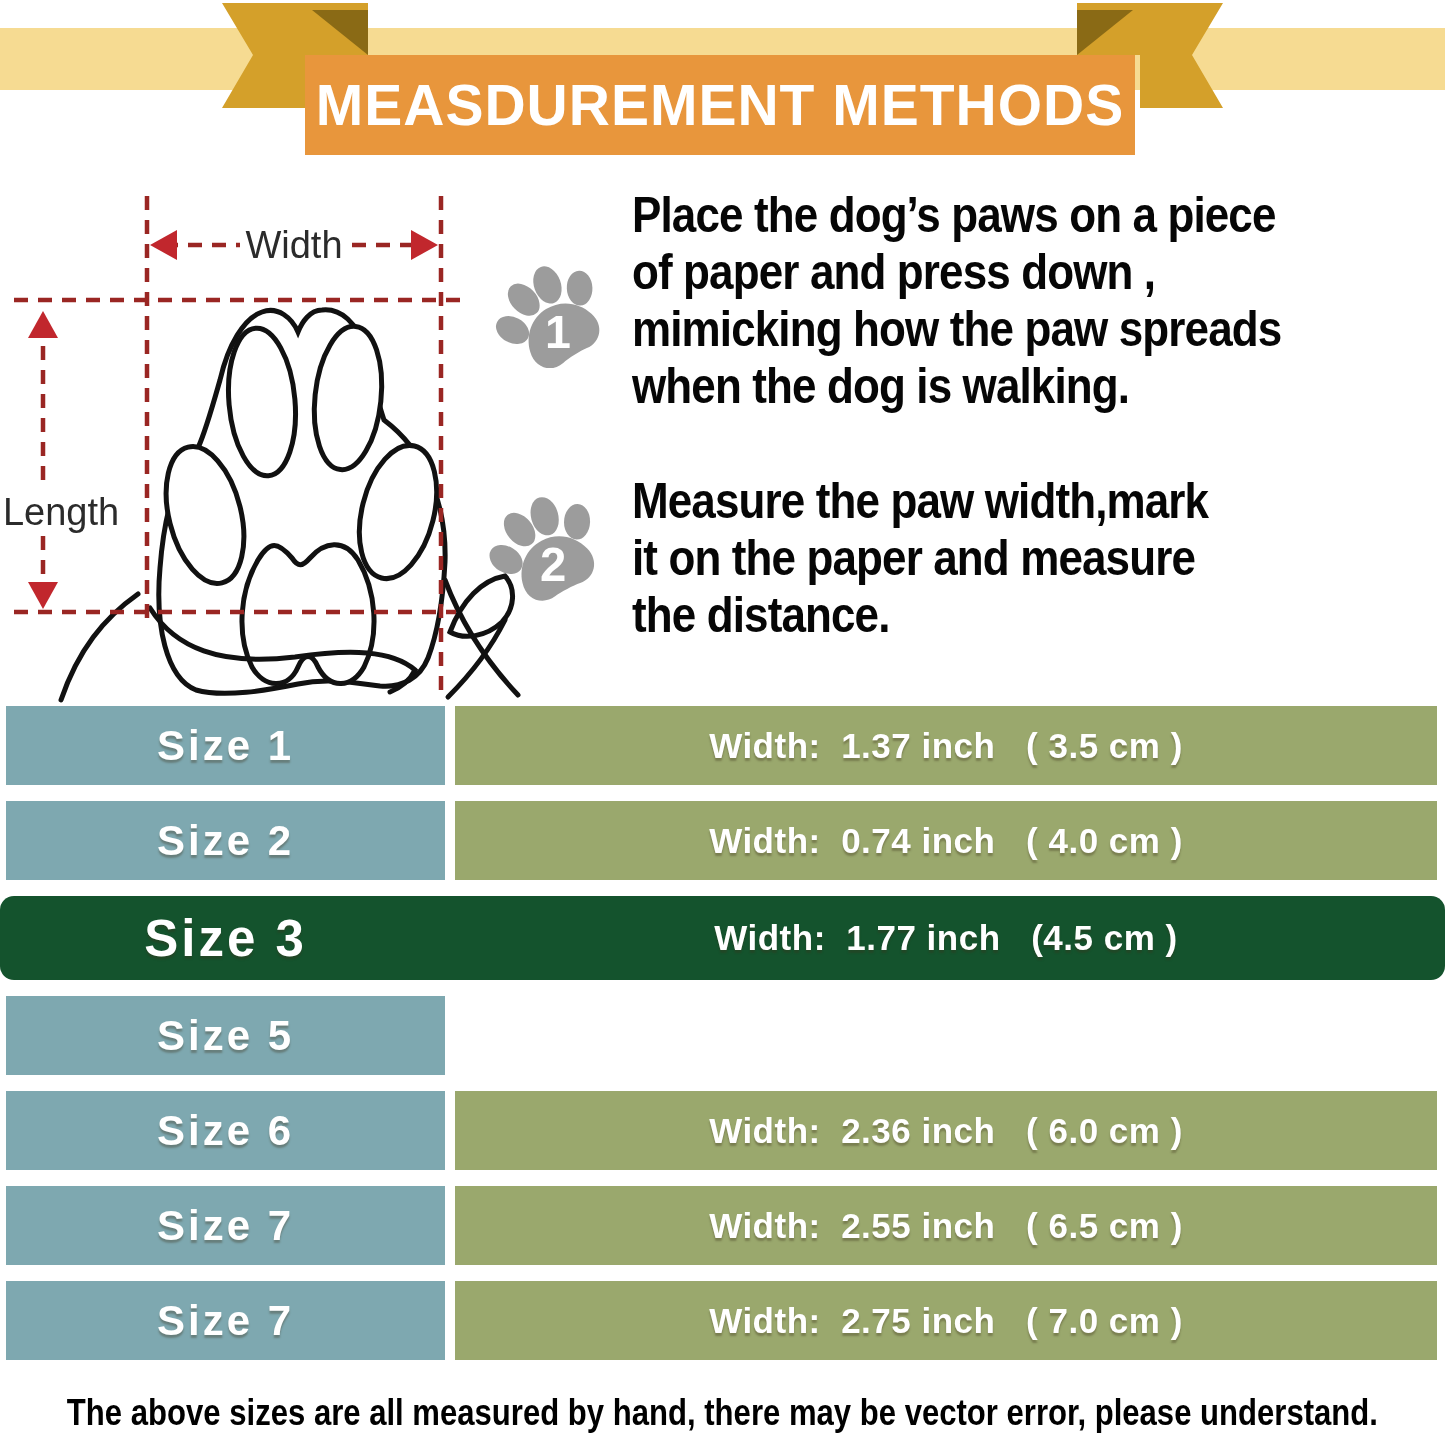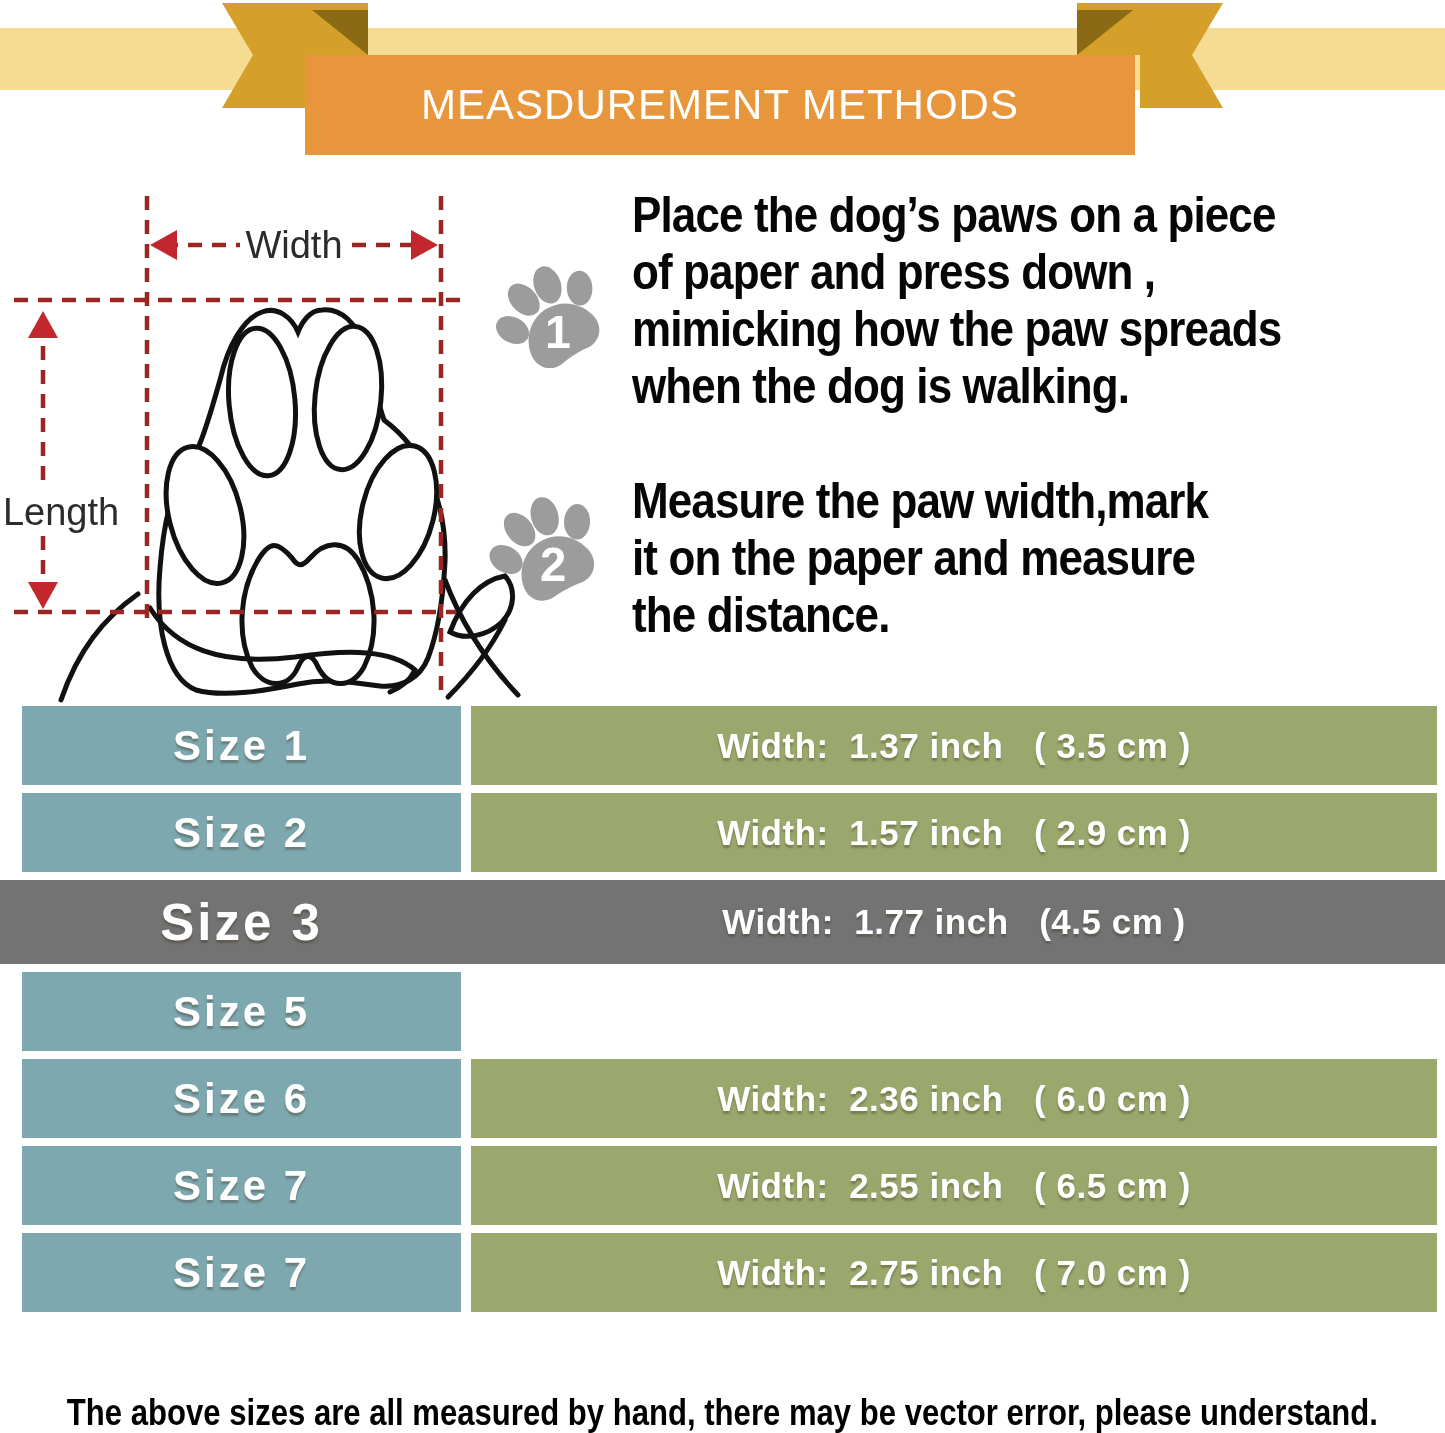--- a/index.html
+++ b/index.html
@@ -7,49 +7,49 @@
     position:relative;width:1445px;height:1433px;background:#ffffff;overflow:hidden;
     font-family:"Liberation Sans","DejaVu Sans",sans-serif;
   }
   svg text{font-family:"Liberation Sans","DejaVu Sans",sans-serif;}
 
   
   .banner-svg{position:absolute;left:0;top:0;}
   .banner-title{
     position:absolute;left:305px;top:55px;width:830px;height:100px;
     display:flex;align-items:center;justify-content:center;
-    color:#fff;font-size:42px;font-weight:normal;letter-spacing:1px;white-space:nowrap;
+    color:#fff;font-size:57px;font-weight:bold;letter-spacing:1px;white-space:nowrap;
   }
 
   
   .diagram{position:absolute;left:0;top:180px;}
   .paw-step{position:absolute;}
   #paw1{left:487px;top:253px;}
   #paw2{left:481px;top:484px;}
 
   
   .para{
     position:absolute;left:632px;color:#060606;font-weight:bold;
     font-size:50px;line-height:57px;letter-spacing:-1px;white-space:nowrap;
     transform:scaleX(0.88);transform-origin:left top;
   }
   #para1{top:187px;}
   #para2{top:473px;}
 
   
   .size-table{position:absolute;left:0;top:706px;width:1445px;}
-  .trow{display:flex;height:79px;margin-bottom:8px;padding-left:16px;}
+  .trow{display:flex;height:79px;margin-bottom:16px;}
   .cell{
     display:flex;align-items:center;justify-content:center;
     color:#fff;font-weight:bold;white-space:pre;
     text-shadow:0 3px 2px rgba(60,48,25,0.35);
   }
   .cl{width:439px;margin-left:6px;background:#7EA8B0;font-size:42px;letter-spacing:3px;}
   .cr{flex:1;margin-left:10px;margin-right:8px;background:#9AA86D;font-size:35px;letter-spacing:0.5px;}
-  .trow.hl{background:#737373;height:84px;}
+  .trow.hl{background:#14532d;height:84px;border-radius:14px;}
   .trow.hl .cl,.trow.hl .cr{background:transparent;}
   .trow.hl .cl{font-size:51px;}
   .trow.hl .cr{font-size:35px;}
 
   
   .footer-note{
     position:absolute;left:0;top:1393px;width:1445px;height:40px;
     display:flex;align-items:center;justify-content:center;
     color:#000;font-weight:bold;font-size:37px;white-space:nowrap;
   }
@@ -153,21 +153,21 @@
     <div>the distance.</div>
   </div>
 
   <div class="size-table">
       <div class="trow">
         <div class="cell cl">Size 1</div>
         <div class="cell cr">Width:  1.37 inch   ( 3.5 cm )</div>
       </div>
       <div class="trow">
         <div class="cell cl">Size 2</div>
-        <div class="cell cr">Width:  1.57 inch   ( 2.9 cm )</div>
+        <div class="cell cr">Width:  0.74 inch   ( 4.0 cm )</div>
       </div>
       <div class="trow hl">
         <div class="cell cl">Size 3</div>
         <div class="cell cr">Width:  1.77 inch   (4.5 cm )</div>
       </div>
       <div class="trow">
         <div class="cell cl">Size 5</div>
       </div>
       <div class="trow">
         <div class="cell cl">Size 6</div>

